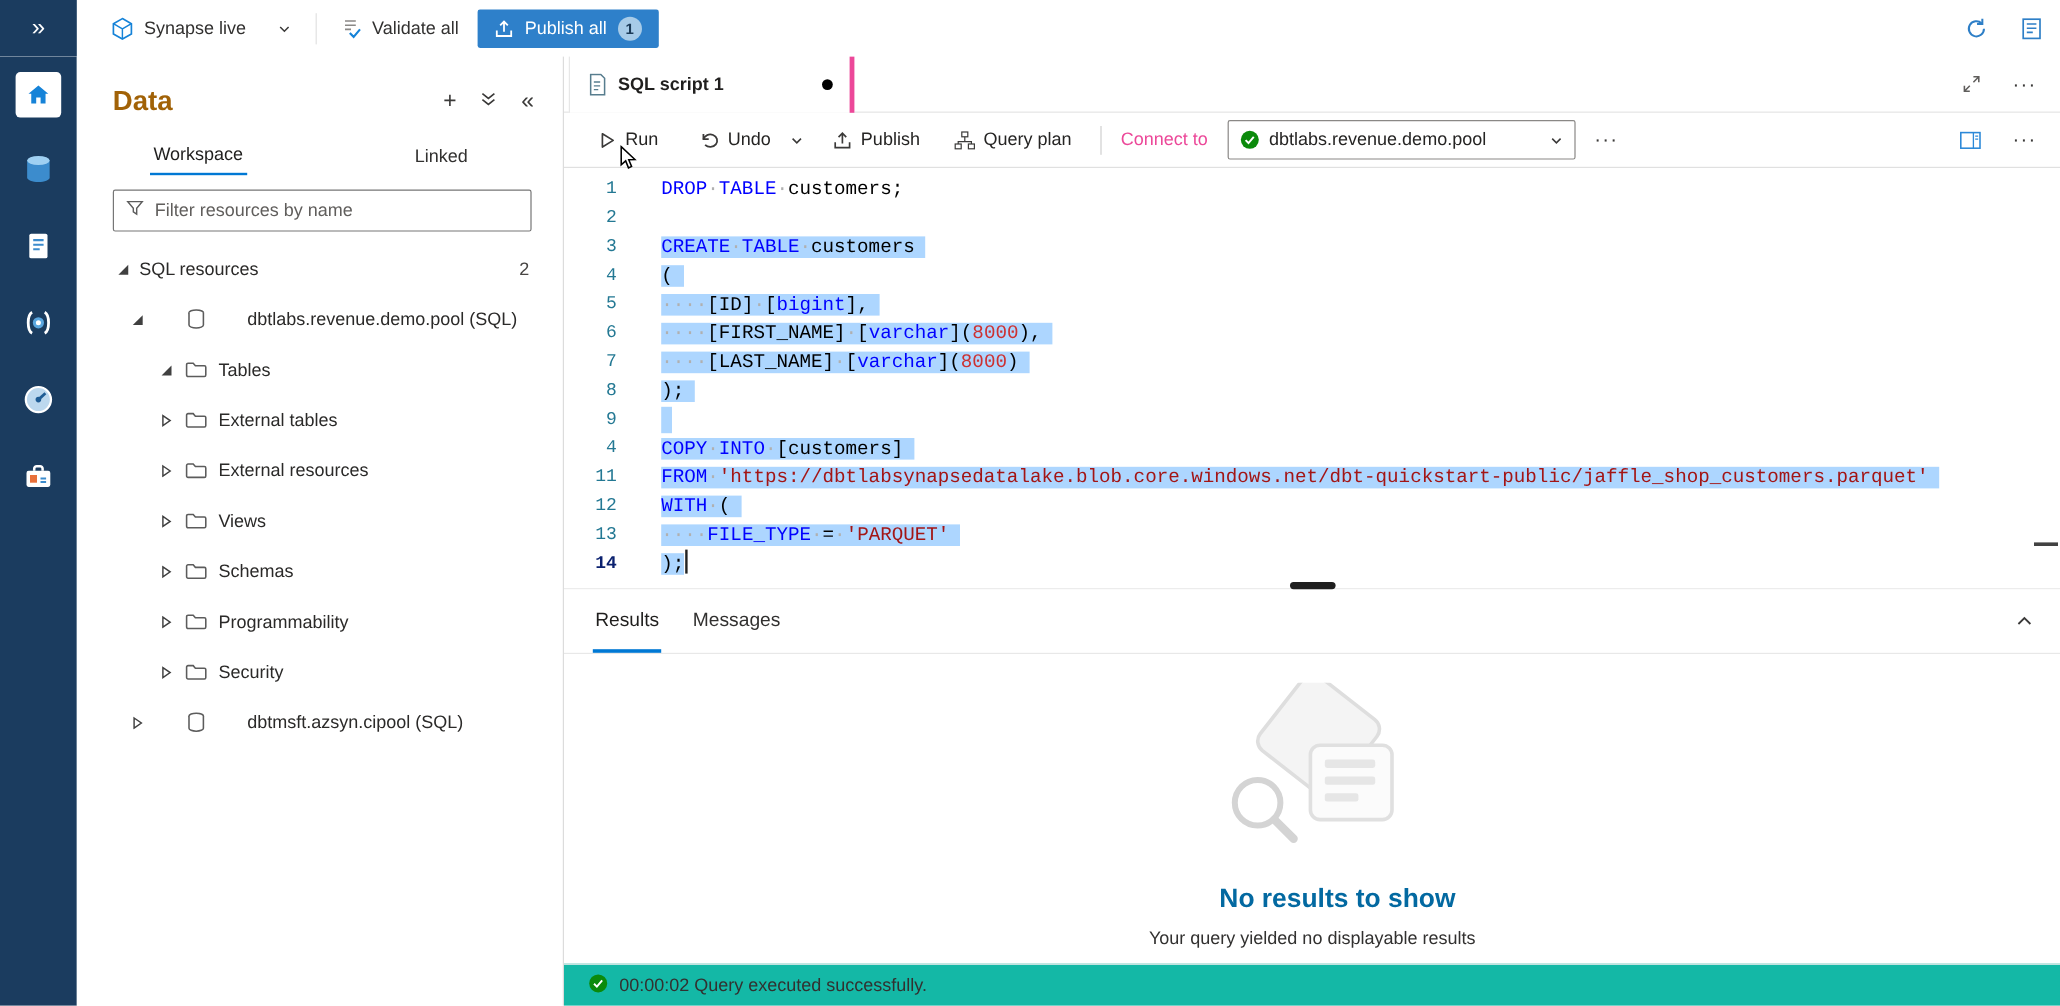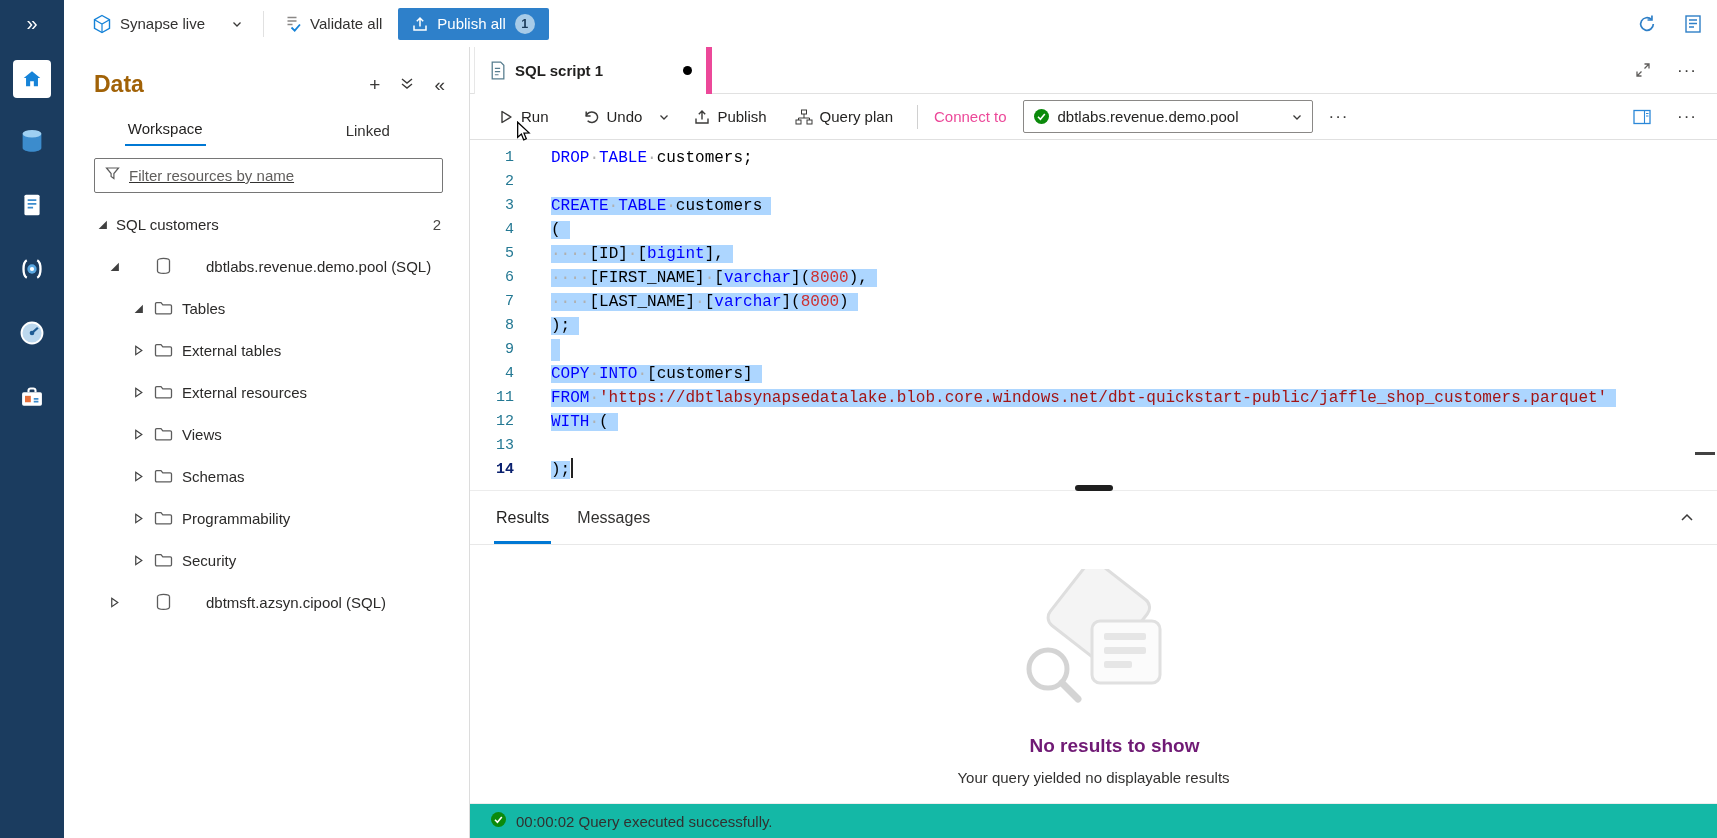--- a/index.html
+++ b/index.html
@@ -36,38 +36,38 @@
   .dp-title { font-size:23px; font-weight:700; color:#a16207; flex:1; }
   .dp-actions { display:flex; align-items:center; gap:20px; }
   .dp-actions span { cursor:pointer; color:#3b3a39; font-size:19px; line-height:1; }
   .dp-tabs { display:flex; margin-top:12px; height:36px; }
   .dp-tab { flex:1; display:flex; align-items:flex-end; justify-content:center; font-size:15px;
     color:#323130; cursor:pointer; }
   .dp-tab .dp-tab-label { padding:0 3px 7px; }
   .dp-tab.active .dp-tab-label { border-bottom:2px solid #0078d4; color:#201f1e; }
   .dp-filter { margin:12px 26px 0 30px; height:35px; border:1px solid #767676; border-radius:2px;
     display:flex; align-items:center; gap:9px; padding:0 10px; }
-  .dp-filter input { border:none; outline:none; flex:1; font-size:15px; font-family:inherit; color:#323130;text-decoration:underline; }
+  .dp-filter input { border:none; outline:none; flex:1; font-size:15px; font-family:inherit; color:#323130; }
   .dp-filter input::placeholder { color:#605e5c; }
   .dp-tree { margin-top:10px; }
   .tree-row { height:42px; display:flex; align-items:center; cursor:pointer; font-size:15px; color:#2b2a29; }
   .tree-row.lvl1 { padding-left:30px; }
   .tree-row.lvl2 { padding-left:42px;gap:24px; }
   .tree-row.lvl3 { padding-left:66px; }
   .twisty { width:16px; margin-right:6px; display:flex; justify-content:center; }
   .ticon { width:22px; margin-right:8px; display:flex; justify-content:center; }
   .tlabel { white-space:nowrap; }
   .tbadge { margin-left:auto; margin-right:28px; color:#484644; }
 
   
   .main { position:absolute; left:470px; top:47px; right:0; bottom:0; display:flex; flex-direction:column; }
 
   .tabstrip { height:47px; display:flex; align-items:stretch; border-bottom:1px solid #e1e1e1; background:#fff; }
   .doc-tab { width:238px; margin-left:4px; display:flex; align-items:center; gap:9px; padding:0 14px;
-    background:#fff; border-left:1px solid #e7e7e7; border-right:6px solid #ec4899; margin-bottom:-1px;
+    background:#fff; border-left:1px solid #e7e7e7; border-right:4px solid #ec4899; margin-bottom:-1px;
     z-index:1; cursor:pointer; }
   .doc-tab-title { font-size:15px; font-weight:600; color:#201f1e; white-space:nowrap; }
   .dirty-dot { width:9px; height:9px; border-radius:50%; background:#000; margin-left:auto; }
   .strip-right { margin-left:auto; display:flex; align-items:center; gap:26px; padding-right:20px; }
   .icon-btn { cursor:pointer; display:flex; align-items:center; color:#605e5c; }
   .more-glyph { font-size:17px; letter-spacing:1px; color:#3b3a39; cursor:pointer; line-height:1; }
 
   .toolbar { height:46px; display:flex; align-items:center; padding-left:18px; border-bottom:1px solid #e0e0e0;
     background:#fff; }
   .tb-btn { display:flex; align-items:center; gap:7px; height:34px; padding:0 10px; font-size:15px;
@@ -105,21 +105,21 @@
   .results { flex:1; display:flex; flex-direction:column; background:#fff; border-top:1px solid #ececec; min-height:0; }
   .res-header { height:54px; display:flex; align-items:center; padding:0 22px 0 12px;
     border-bottom:1px solid #e8e8e8; }
   .res-tab { position:relative; height:100%; display:flex; align-items:center; padding:0 14px;
     font-size:16px; color:#323130; cursor:pointer; }
   .res-tab.active { font-weight:400; color:#201f1e; }
   .res-tab.active::after { content:""; position:absolute; left:12px; right:12px; bottom:0; height:3px;
     background:#0078d4; }
   .res-collapse { margin-left:auto; cursor:pointer; display:flex; }
   .res-body { flex:1; display:flex; flex-direction:column; align-items:center; padding-top:24px; min-height:0; }
-  .empty-title { margin-top:12px; font-size:19px; font-weight:700; color:#701a75;margin-left:42px; }
+  .empty-title { margin-top:12px; font-size:22px; font-weight:700; color:#0369a1;margin-left:42px; }
   .empty-sub { margin-top:12px; font-size:15px; color:#323130; }
   .res-status { height:35px; background:#14b8a6; border-top:1px solid #ededed; display:flex;
     align-items:center; gap:9px; padding-left:20px; font-size:15px; color:#323130; }
 
   .mouse-cursor { position:absolute; left:516px; top:121px; z-index:50; pointer-events:none; }
 </style>
 </head>
 <body>
 
 <div class="topbar">
@@ -260,21 +260,21 @@
     </span>
     <input type="text" placeholder="Filter resources by name" style="">
   </div>
   <div class="dp-tree">
       <div class="tree-row lvl1">
         <span class="twisty">
           <svg width="11" height="11" viewBox="0 0 10 10">
             <path d="M9 1.5 V9 H1.5 Z" fill="#404040"></path>
           </svg>
         </span>
-        <span class="tlabel">SQL customers</span>
+        <span class="tlabel">SQL resources</span>
         <span class="tbadge">2</span>
       </div>
       <div class="tree-row lvl2">
         <span class="twisty">
           <svg width="11" height="11" viewBox="0 0 10 10">
             <path d="M9 1.5 V9 H1.5 Z" fill="#404040"></path>
           </svg>
         </span>
         <span class="ticon">
           <svg width="15" height="18" viewBox="0 0 15 17">
@@ -531,20 +531,21 @@
         <div class="ed-row">
           <div class="ed-num">11</div>
           <div class="ed-code"><span class="sel pad"><span class="tk-kw">FROM</span><span class="tk-txt"><span class="ws">·</span></span><span class="tk-str">'https://dbtlabsynapsedatalake.blob.core.windows.net/dbt-quickstart-public/jaffle_shop_customers.parquet'</span></span></div>
         </div>
         <div class="ed-row">
           <div class="ed-num">12</div>
           <div class="ed-code"><span class="sel pad"><span class="tk-kw">WITH</span><span class="tk-txt"><span class="ws">·</span>(</span></span></div>
         </div>
         <div class="ed-row">
           <div class="ed-num">13</div>
+          <div class="ed-code"><span class="sel pad"><span class="tk-txt"><span class="ws">·</span><span class="ws">·</span><span class="ws">·</span><span class="ws">·</span></span><span class="tk-kw">FILE_TYPE</span><span class="tk-txt"><span class="ws">·</span>=<span class="ws">·</span></span><span class="tk-str">'PARQUET'</span></span></div>
         </div>
         <div class="ed-row">
           <div class="ed-num cur">14</div>
           <div class="ed-code"><span class="sel"><span class="tk-txt">);</span></span><span class="caret"></span></div>
         </div>
       </div>
     <div class="ruler-mark"></div>
   </div>
 
   <div class="splitter-handle"></div>

